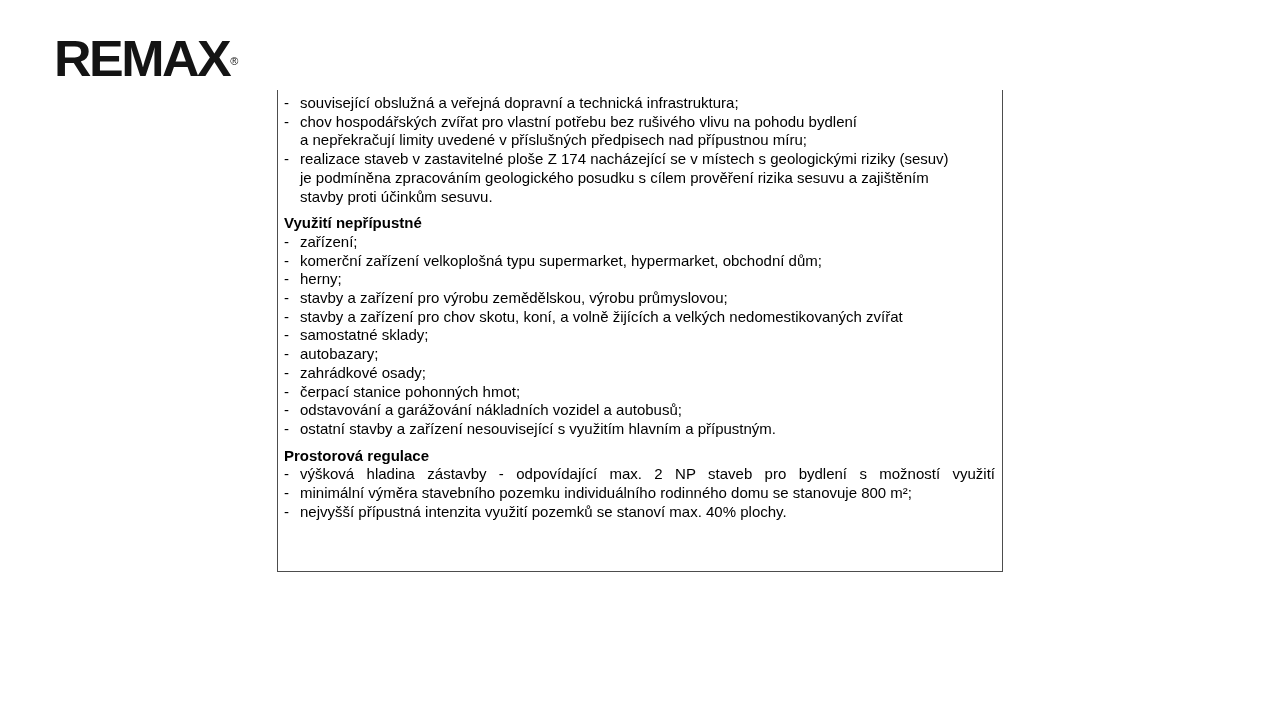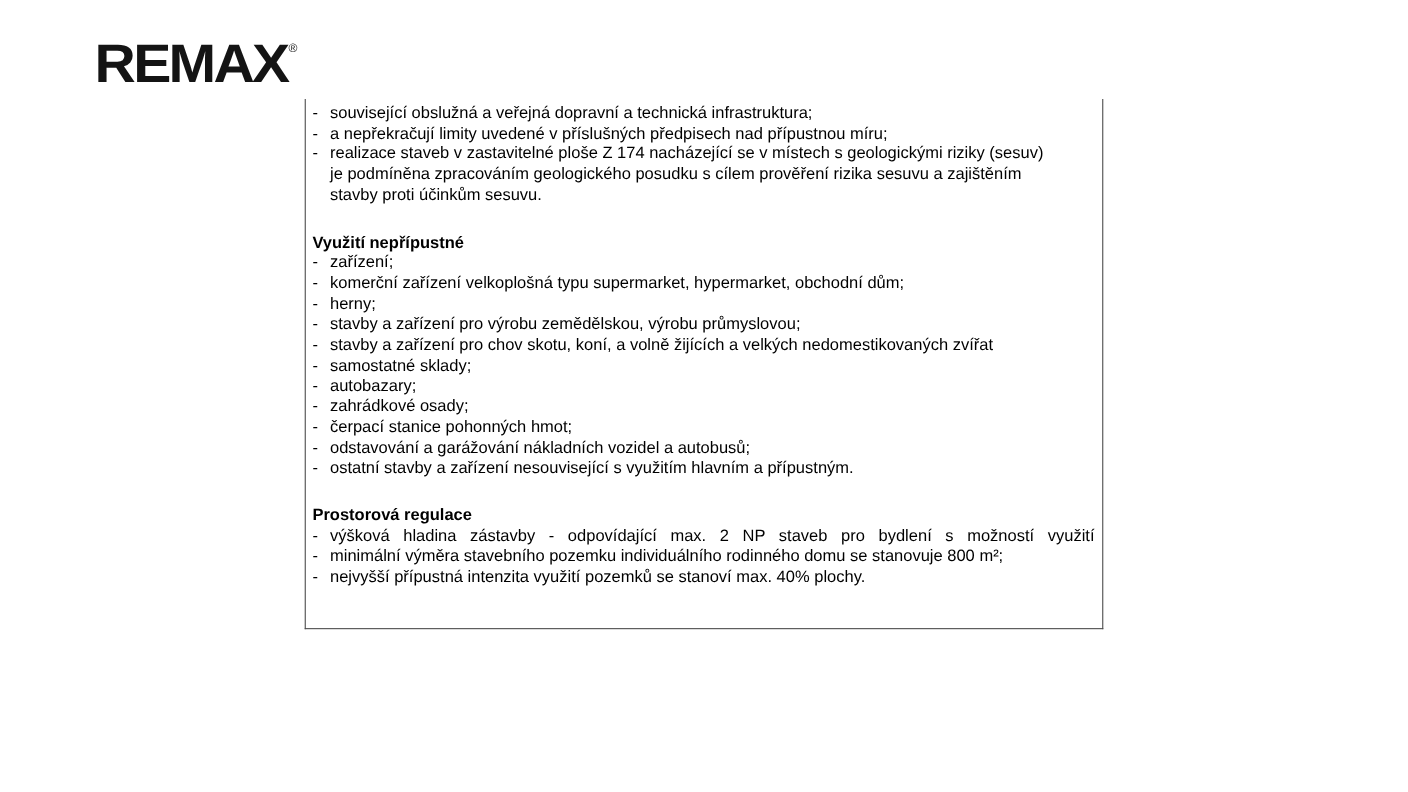--- a/index.html
+++ b/index.html
@@ -5,22 +5,21 @@
   * { margin: 0; padding: 0; box-sizing: border-box; }
   html, body { width: 1280px; height: 720px; background: #ffffff; overflow: hidden; }
   body { font-family: "Liberation Sans", sans-serif; position: relative; color: #000; }
 
   
   .logo {
     position: absolute;
     left: 54px;
     top: 36px;
     display: flex;
-    align-items: flex-start;
-    margin-left: 32px;
+    align-items: center;
   }
   .logo-text {
     font-size: 52px;
     font-weight: bold;
     letter-spacing: -2.5px;
     line-height: 48px;
     color: #141414;
     transform: scaleY(0.95);
     transform-origin: top left;
   }
@@ -41,21 +40,21 @@
     height: 482px;
     border-left: 1px solid #4d4d4d;
     border-right: 1px solid #4d4d4d;
     border-bottom: 1px solid #4d4d4d;
     padding: 4px 7px 0 6px;
     font-size: 15px;
     line-height: 18.7px;
     color: #000;
   }
 
-  .section + .section { margin-top: 24px; }
+  .section + .section { margin-top: 8px; }
   .section-heading { font-weight: bold; }
 
   .bullet { display: flex; }
   .bullet-dash { flex: 0 0 16px; width: 16px; }
   .bullet-lines { flex: 1 1 auto; min-width: 0; }
   .line { white-space: nowrap; }
   .line.justify {
     white-space: normal;
     text-align: justify;
     text-align-last: justify;
@@ -73,20 +72,21 @@
     <div class="section">
       <div class="bullet">
         <span class="bullet-dash">-</span>
         <div class="bullet-lines">
           <div class="line">související obslužná a veřejná dopravní a technická infrastruktura;</div>
         </div>
       </div>
       <div class="bullet">
         <span class="bullet-dash">-</span>
         <div class="bullet-lines">
+          <div class="line">chov hospodářských zvířat pro vlastní potřebu bez rušivého vlivu na pohodu bydlení</div>
           <div class="line">a nepřekračují limity uvedené v příslušných předpisech nad přípustnou míru;</div>
         </div>
       </div>
       <div class="bullet">
         <span class="bullet-dash">-</span>
         <div class="bullet-lines">
           <div class="line">realizace staveb v zastavitelné ploše Z 174 nacházející se v místech s geologickými riziky (sesuv)</div>
           <div class="line">je podmíněna zpracováním geologického posudku s cílem prověření rizika sesuvu a zajištěním</div>
           <div class="line">stavby proti účinkům sesuvu.</div>
         </div>

